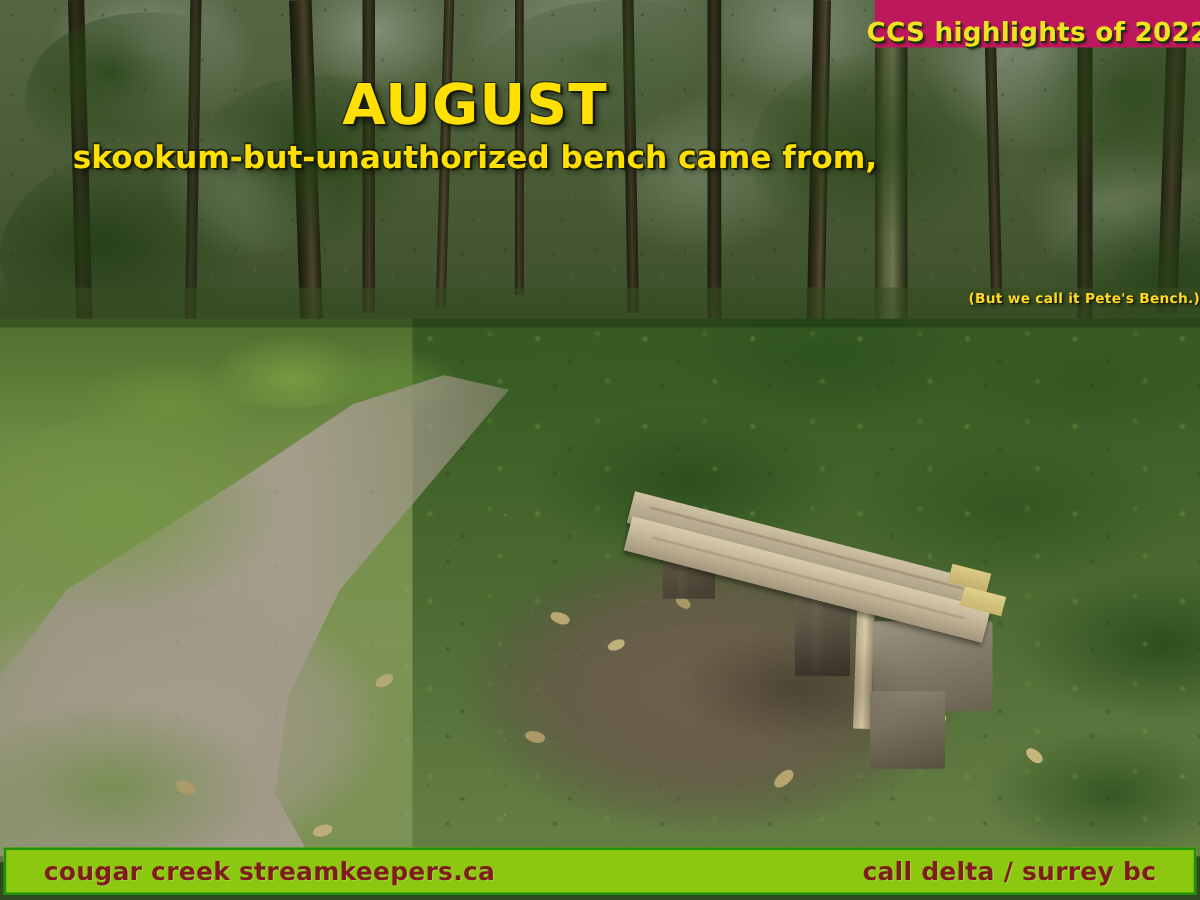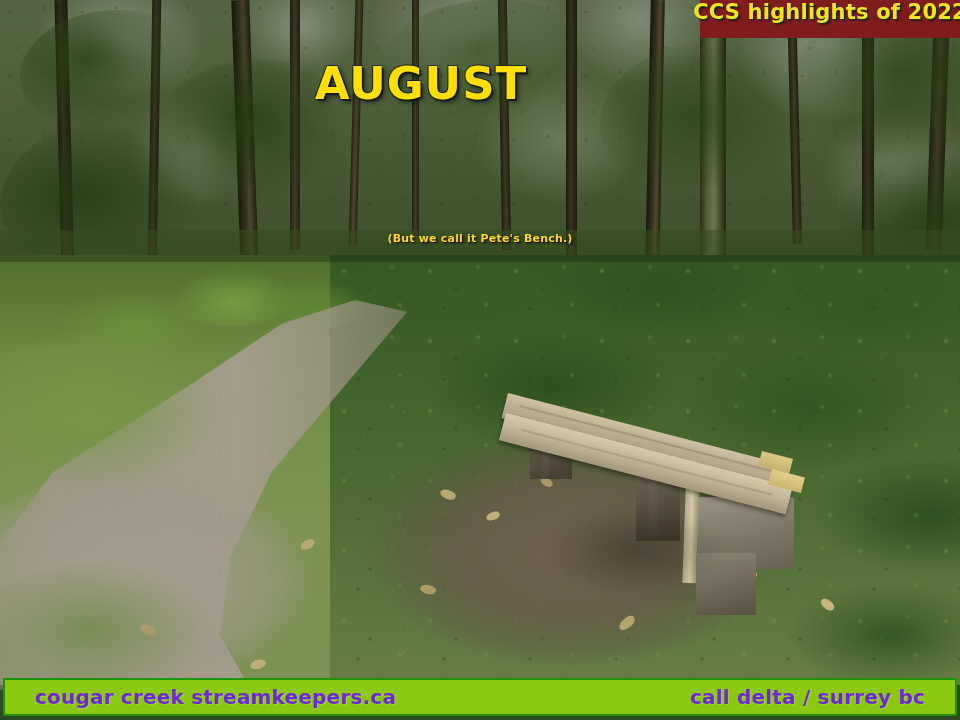--- a/index.html
+++ b/index.html
@@ -136,60 +136,59 @@
   
   .textscrim{
     position:absolute;left:0;top:0;width:960px;height:262px;
     background:linear-gradient(rgba(10,24,6,.40), rgba(10,24,6,.34) 70%, rgba(10,24,6,.30));
     pointer-events:none;
   }
 
   
   .hdrbar{
     position:absolute;right:0;top:0;width:260px;height:38px;
-    background:#7f1d1d;
-    display:flex;align-items:flex-start;justify-content:center;
+    background:#be185d;
+    display:flex;align-items:flex-end;justify-content:center;
   }
   .hdrbar .t{
     color:#f2e222;font-size:21px;font-weight:bold;letter-spacing:.2px;
     text-shadow:1px 1px 0 #0a3a04, 2px 2px 2px rgba(0,0,0,.5);
     white-space:nowrap;
   }
 
   
   .caption{
     position:absolute;left:0;top:58px;width:760px;
     text-align:center;color:#ffe000;
     text-shadow:
       2px 2px 0 rgba(20,25,5,.85),
       -1px -1px 0 rgba(20,25,5,.55),
       1px -1px 0 rgba(20,25,5,.55),
       -1px 1px 0 rgba(20,25,5,.55),
       3px 3px 5px rgba(0,0,0,.55);
-    margin-left: 41px;
   }
   .month{font-size:45px;font-weight:bold;line-height:52px;letter-spacing:1px;}
   .line{font-size:25px;font-weight:bold;line-height:31px;}
   .paren{
-    position:absolute;left:0;top:232px;width:960px;text-align:center;
+    position:absolute;left:0;top:232px;width:960px;text-align:right;
     color:#ffd820;font-size:11px;font-weight:bold;letter-spacing:.2px;
     text-shadow:1px 1px 0 rgba(20,25,5,.9), 2px 2px 3px rgba(0,0,0,.5);
   }
 
   
   .footbar{
     position:absolute;left:3px;bottom:4px;width:954px;height:38px;
     background:#8cc80f;
     border:2px solid #1f9209;
     box-sizing:border-box;
     display:flex;align-items:center;justify-content:space-between;
     padding:0 30px;
   }
   .footbar .f{
-    color:#6d28d9;font-size:20px;font-weight:bold;letter-spacing:.2px;
+    color:#7f1d1d;font-size:20px;font-weight:bold;letter-spacing:.2px;
     text-shadow:1px 1px 0 rgba(255,255,255,.18);
     white-space:nowrap;
   }
 </style>
 </head>
 <body>
 
 <div class="slide">
 
   <div class="photo">
@@ -282,20 +281,21 @@
 
     <div class="textscrim"></div>
   </div>
 
   <div class="hdrbar">
     <span class="t">CCS highlights of 2022</span>
   </div>
 
   <div class="caption">
     <div class="month">AUGUST</div>
+    <div class="line">skookum-but-unauthorized bench came from,</div>
   </div>
   <div class="paren">(But we call it Pete's Bench.)</div>
 
   <div class="footbar">
     <span class="f">cougar creek streamkeepers.ca</span>
     <span class="f">call delta / surrey bc</span>
   </div>
 
 </div>
 

